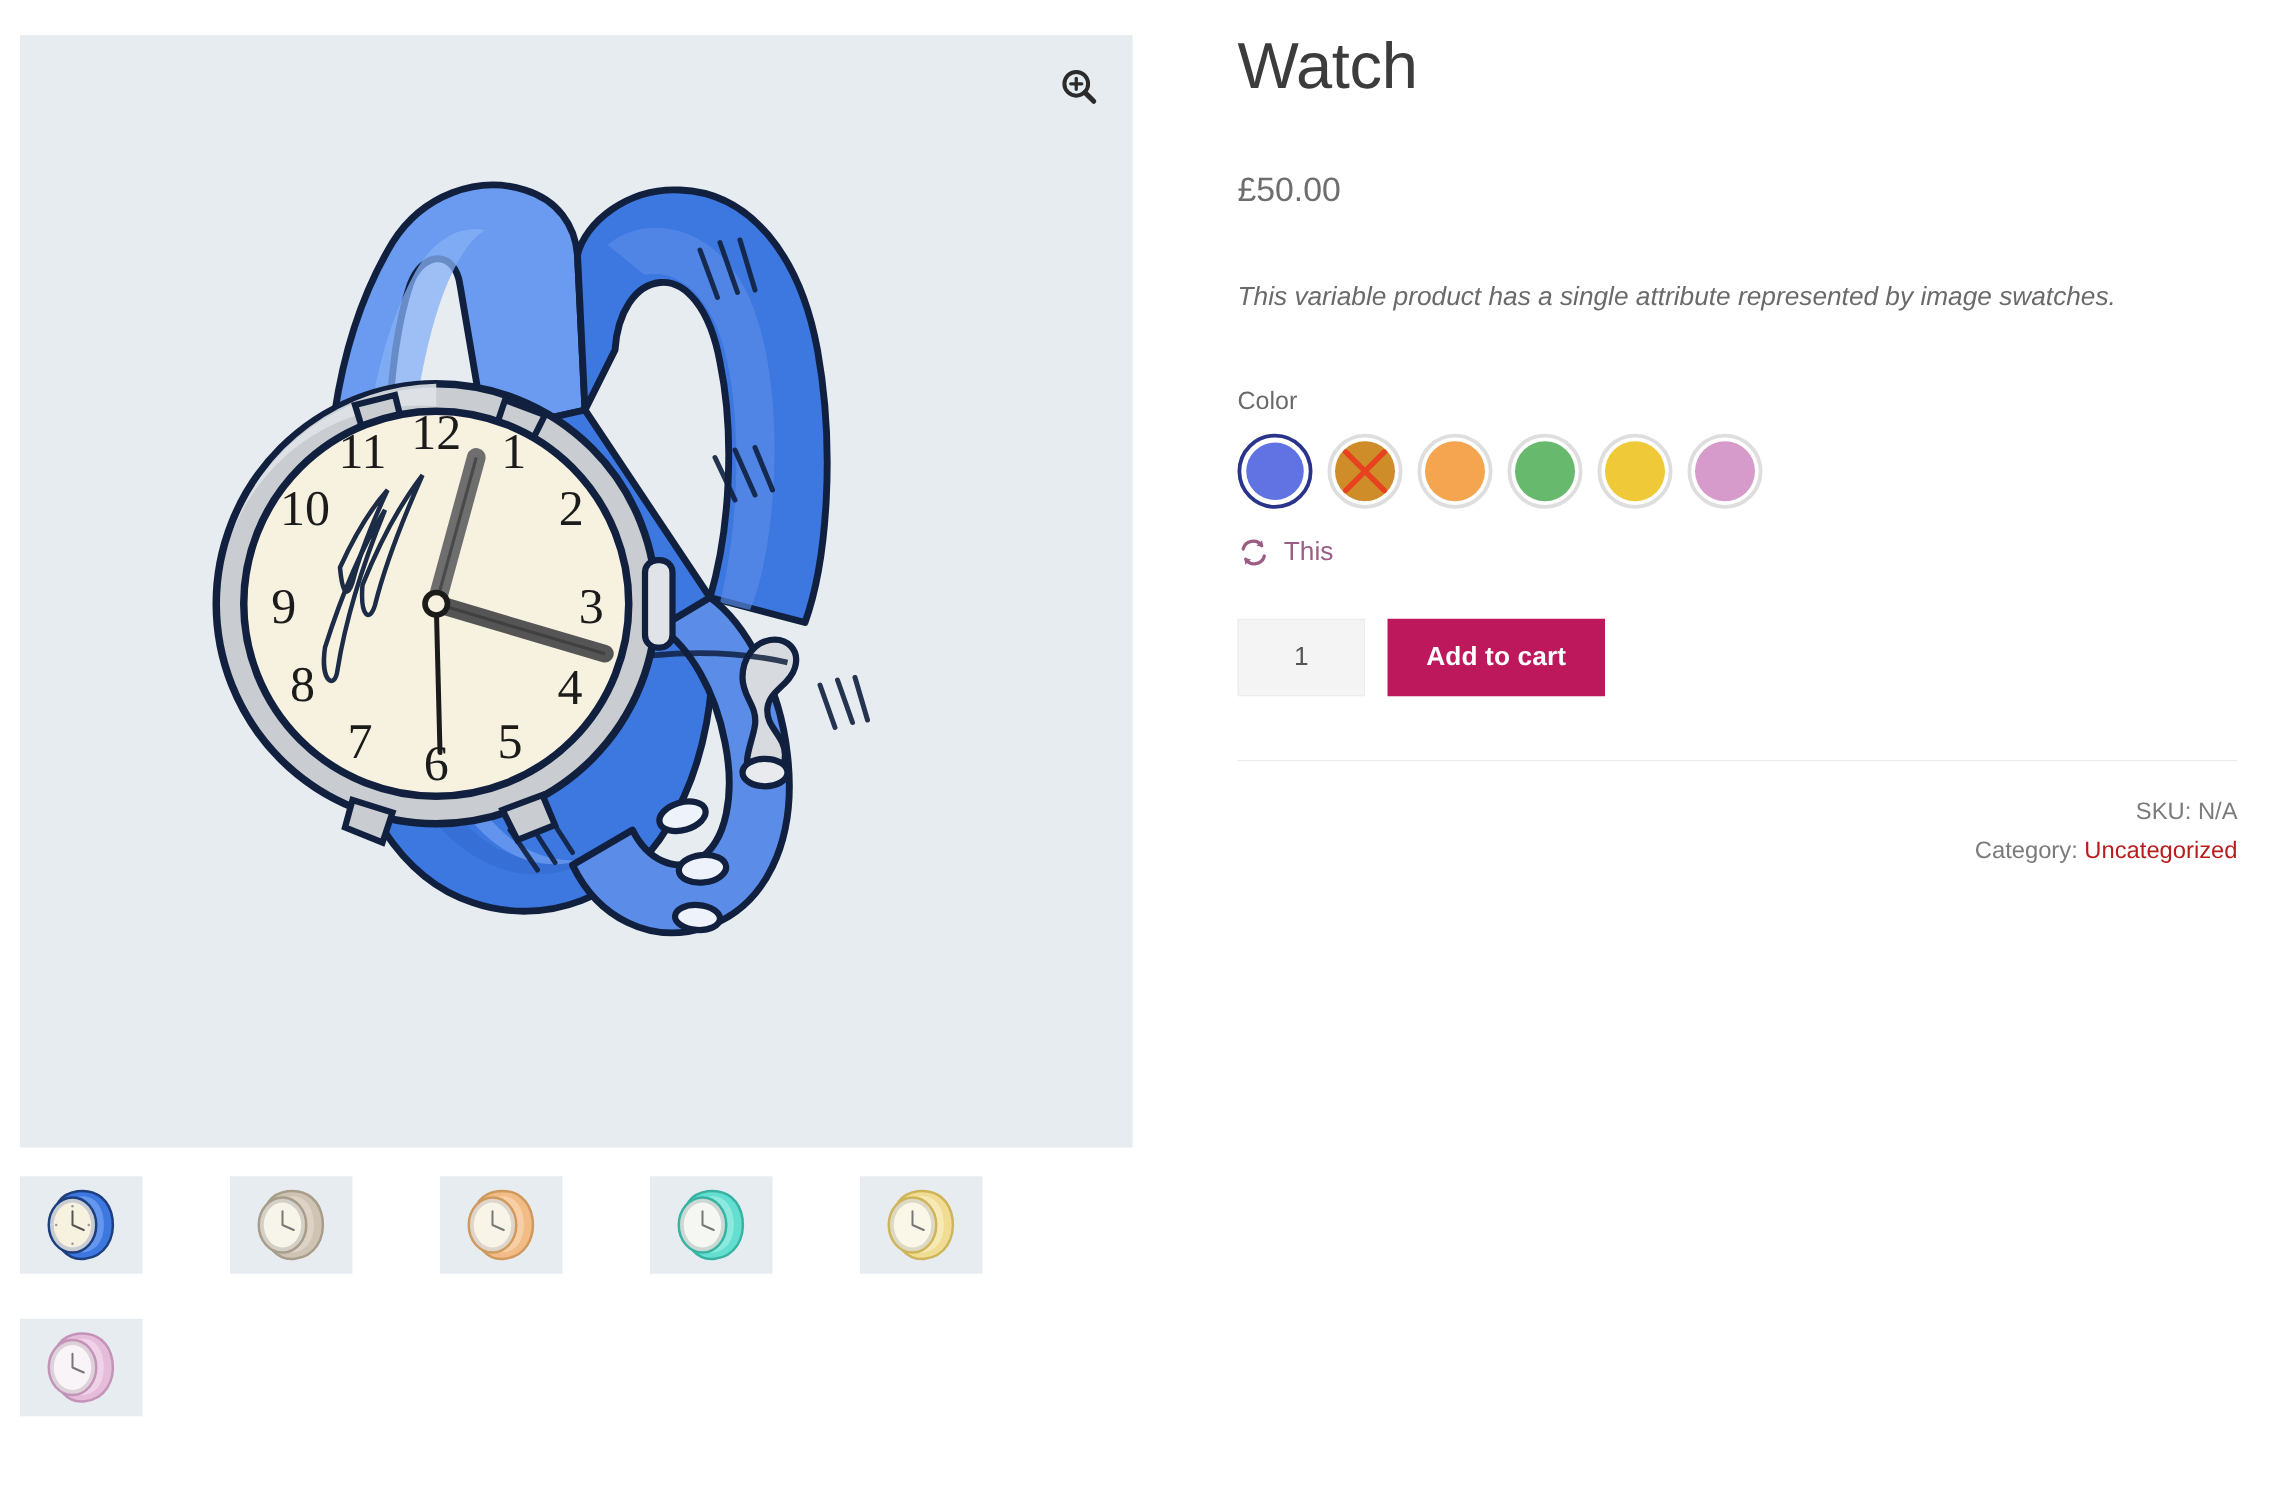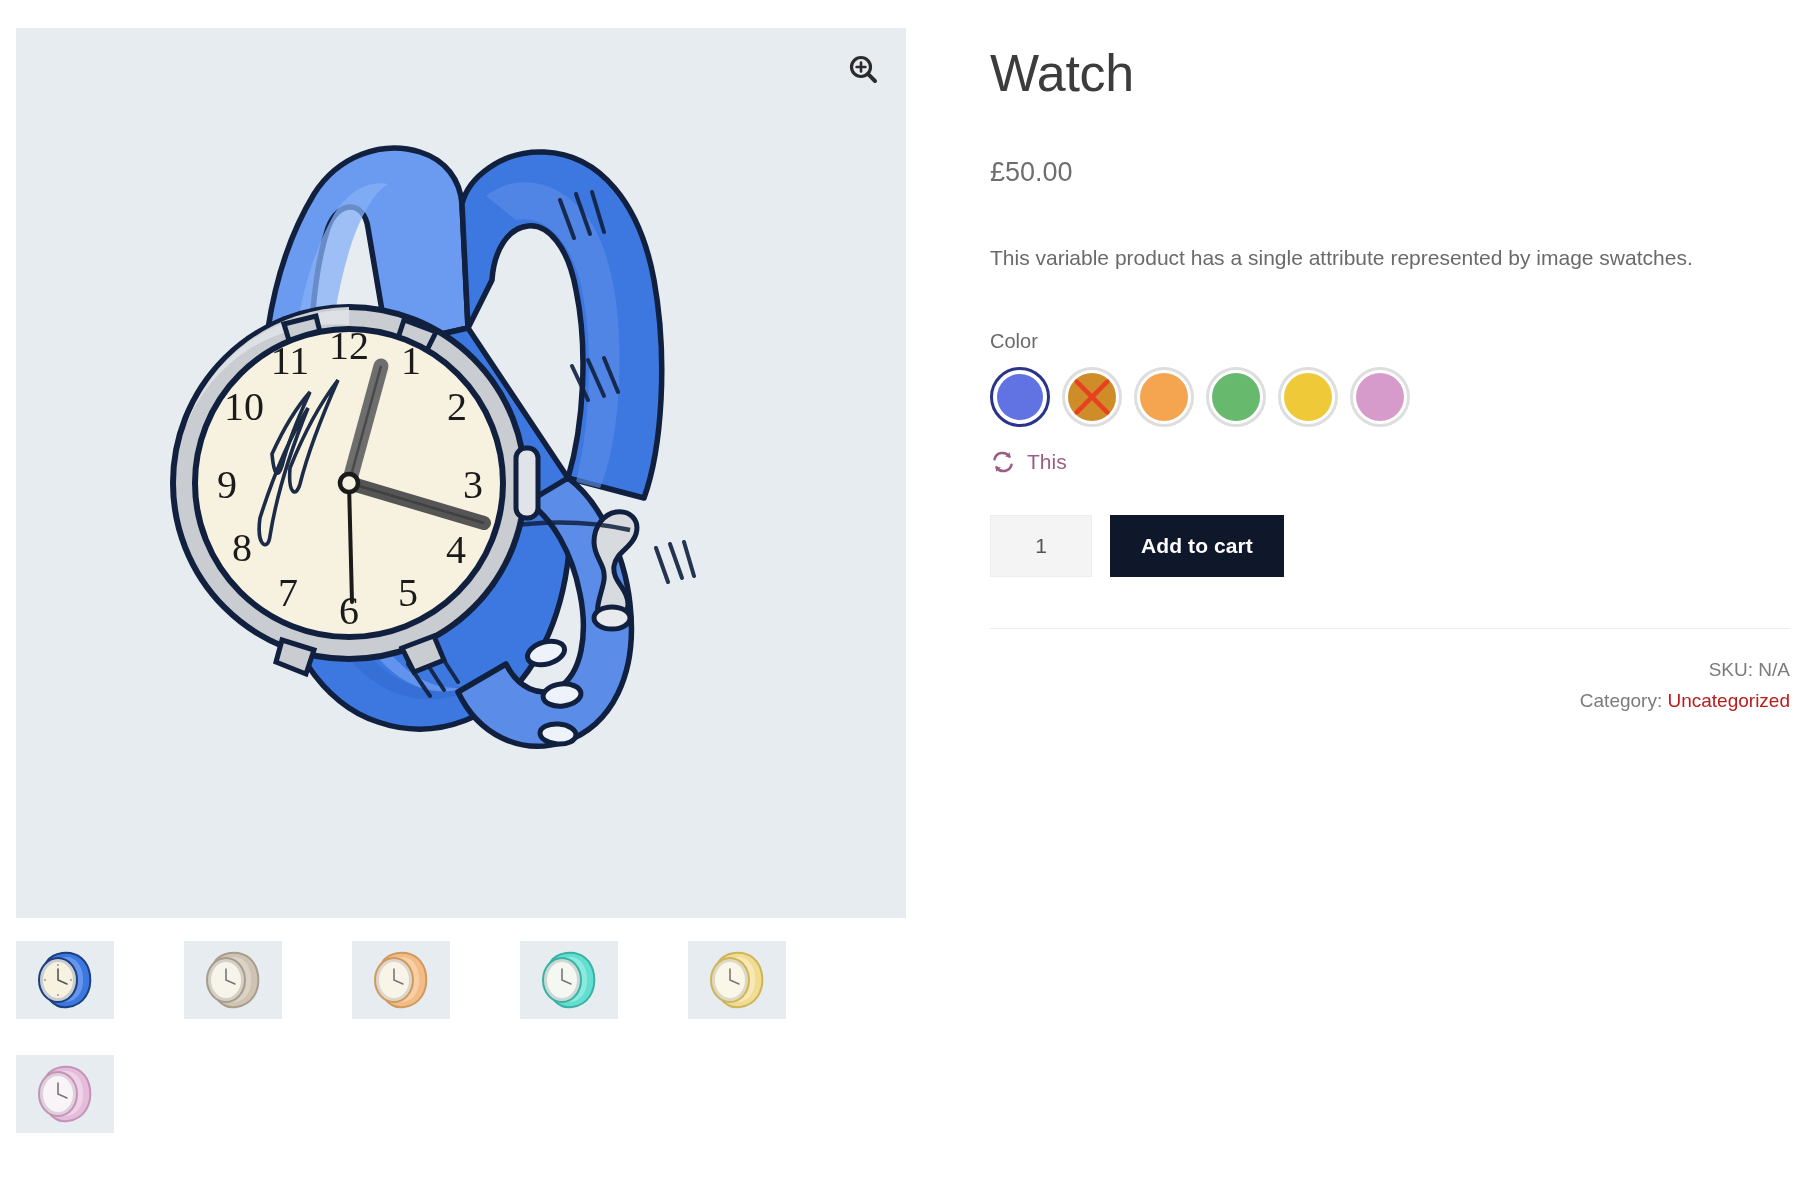--- a/index.html
+++ b/index.html
@@ -57,21 +57,21 @@
     background: #e7ecf1;
     display: flex; align-items: center; justify-content: center;
     cursor: pointer;
     overflow: hidden;
   }
   .thumb svg { display:block; }
 
   
   .summary {
     position: absolute;
-    left: 990px; top: 44px;
+    left: 990px; top: 24px;
     width: 800px;
   }
   .product-title {
     font-size: 52px;
     font-weight: 400;
     color: #3c3c3c;
     margin: 0 0 0 0;
     line-height: 1.15;
     letter-spacing: -0.3px;
   }
@@ -79,20 +79,21 @@
     font-size: 27px;
     color: #6e6e6e;
     margin-top: 53px;
     font-weight: 400;
   }
   .description {
     font-size: 21px;
     color: #6a6a6a;
     margin-top: 53px;
     line-height: 1.6;
+    font-style: italic;
   }
 
   .attr-label {
     font-size: 20px;
     color: #6a6a6a;
     margin-top: 56px;
     margin-bottom: 14px;
   }
   .swatches {
     display: flex;
@@ -149,21 +150,21 @@
     border: 1px solid #ededed;
     text-align: center;
     font-size: 21px;
     color: #555;
     font-family: "Liberation Sans", sans-serif;
     outline: none;
   }
   .add-cart-btn {
     height: 62px;
     padding: 0 31px;
-    background: #0f172a;
+    background: #be185d;
     color: #ffffff;
     border: 0;
     font-size: 21px;
     font-weight: bold;
     cursor: pointer;
     font-family: "Liberation Sans", sans-serif;
     letter-spacing: 0.1px;
   }
 
   .meta-divider {

